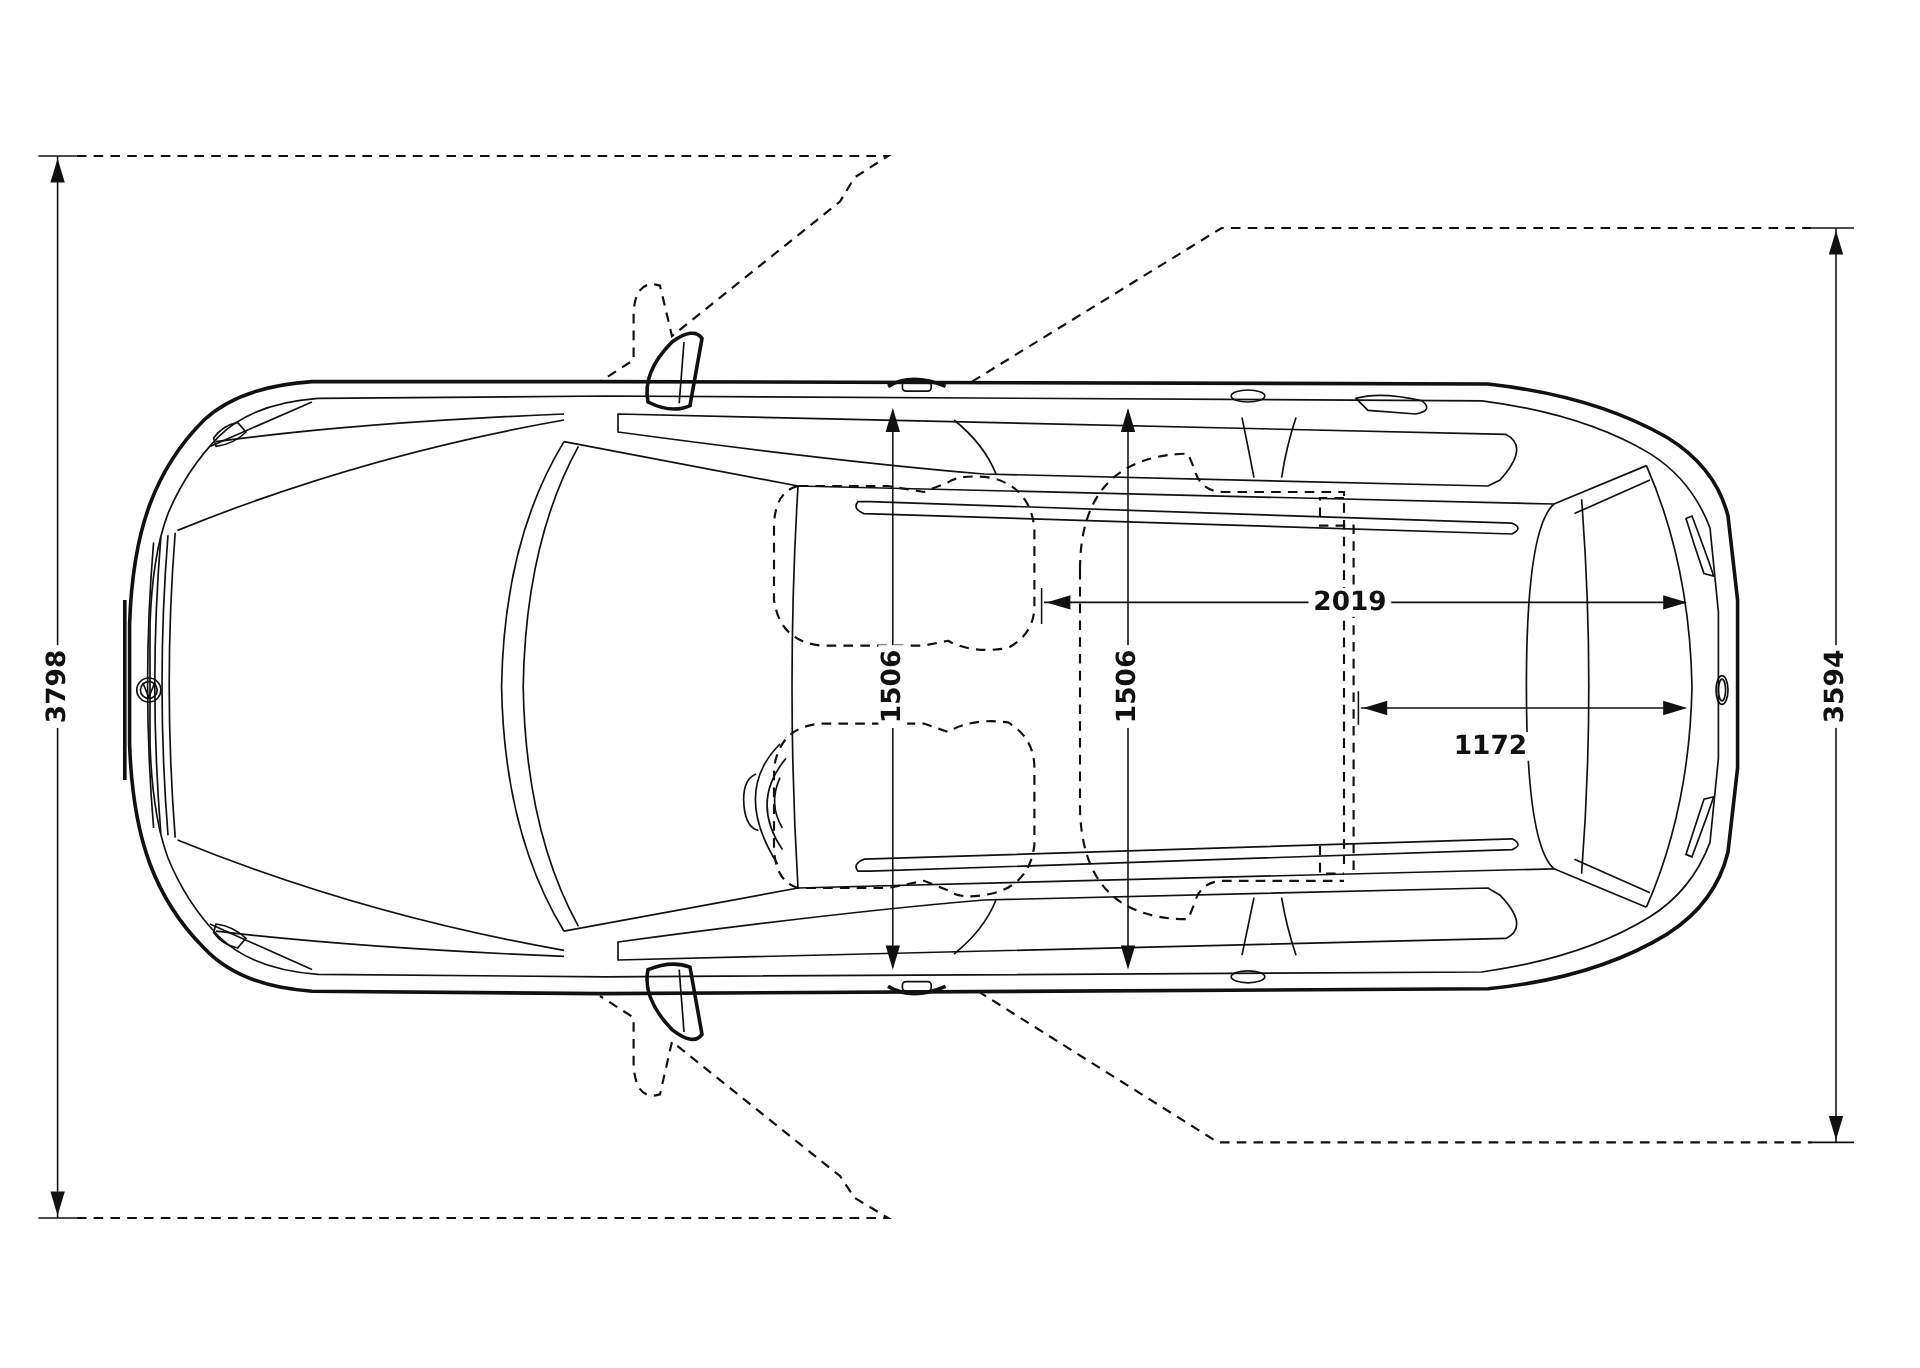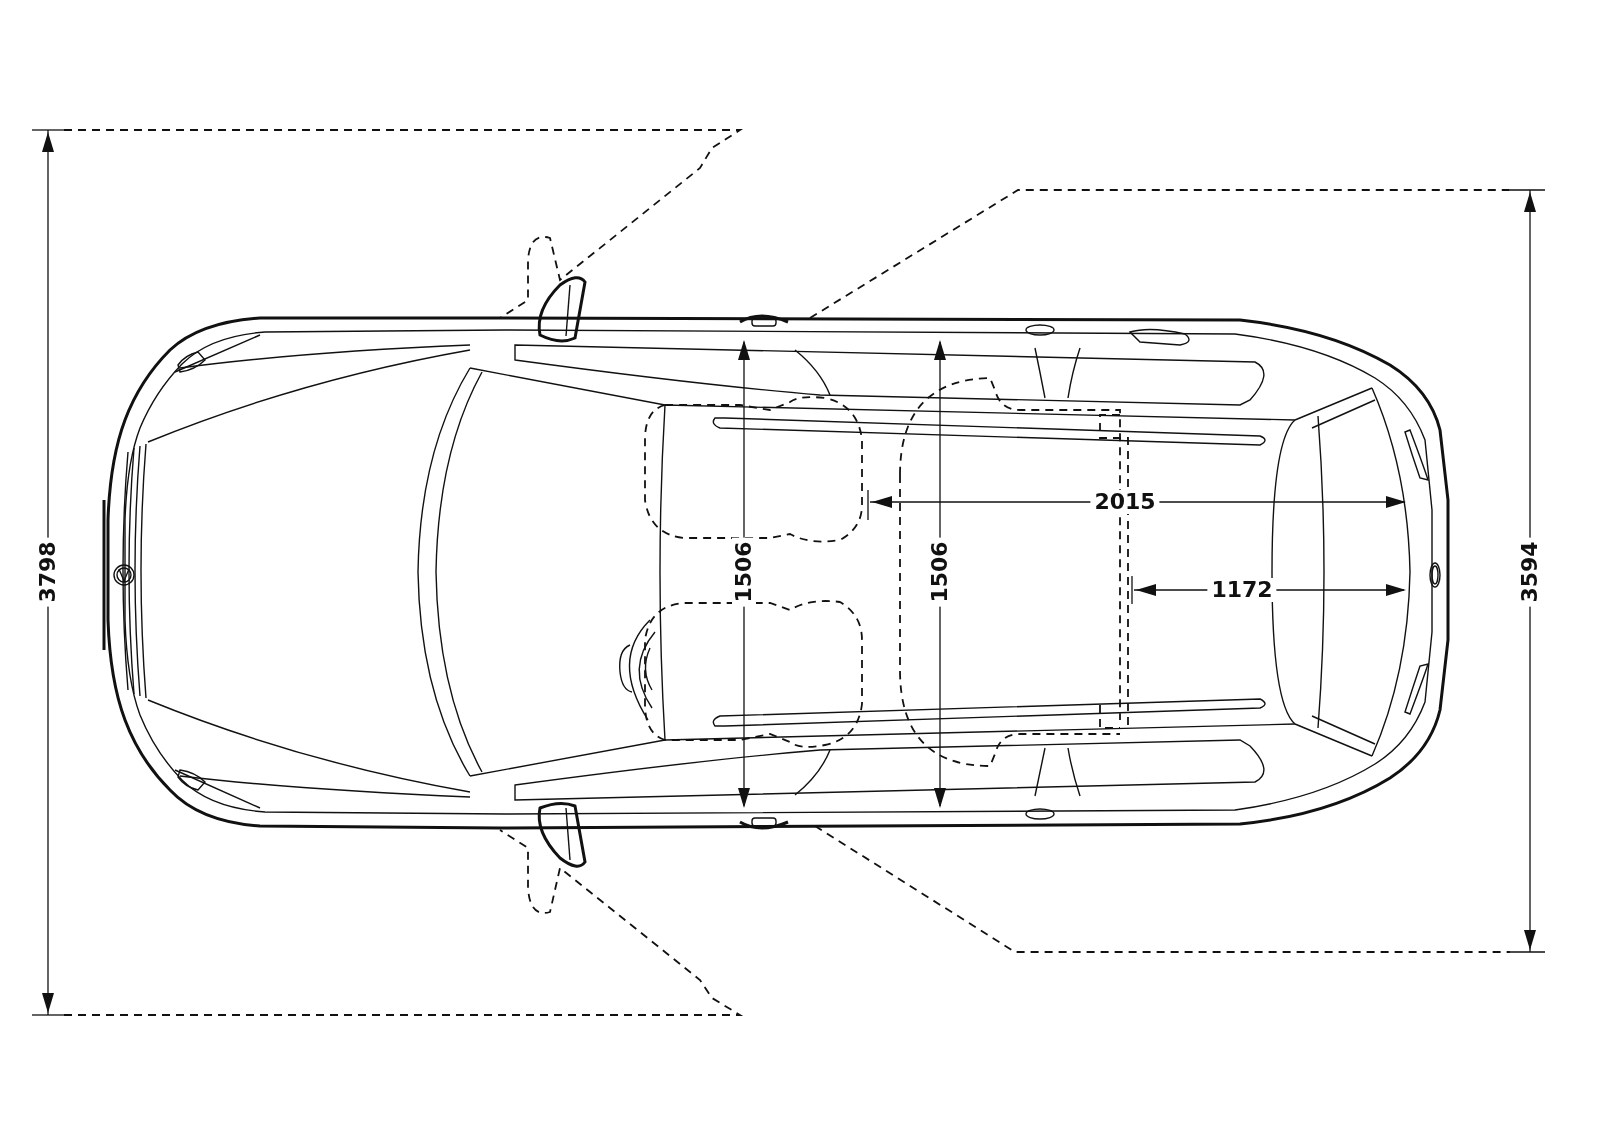--- a/index.html
+++ b/index.html
@@ -168,14 +168,14 @@
     <polygon points="1136,590 1156,584 1156,596" fill="#111"></polygon>
     <polygon points="1406,590 1386,584 1386,596" fill="#111"></polygon>
   </g>
 </svg>
 </div>
 
 <div class="dim-label rot" style="left:48px; top:572px;">3798</div>
 <div class="dim-label rot" style="left:1530px; top:572px;">3594</div>
 <div class="dim-label rot" style="left:744px; top:572px;">1506</div>
 <div class="dim-label rot" style="left:940px; top:572px;">1506</div>
-<div class="dim-label hor" style="left:1125px; top:502px;">2015</div>
-<div class="dim-label hor" style="left:1242px; top:590px;">1172</div>
+<div class="dim-label hor" style="left:1125px; top:502px;">2019</div>
+<div class="dim-label hor" style="left:1242px; top:622px;">1172</div>
 
 </body></html>

